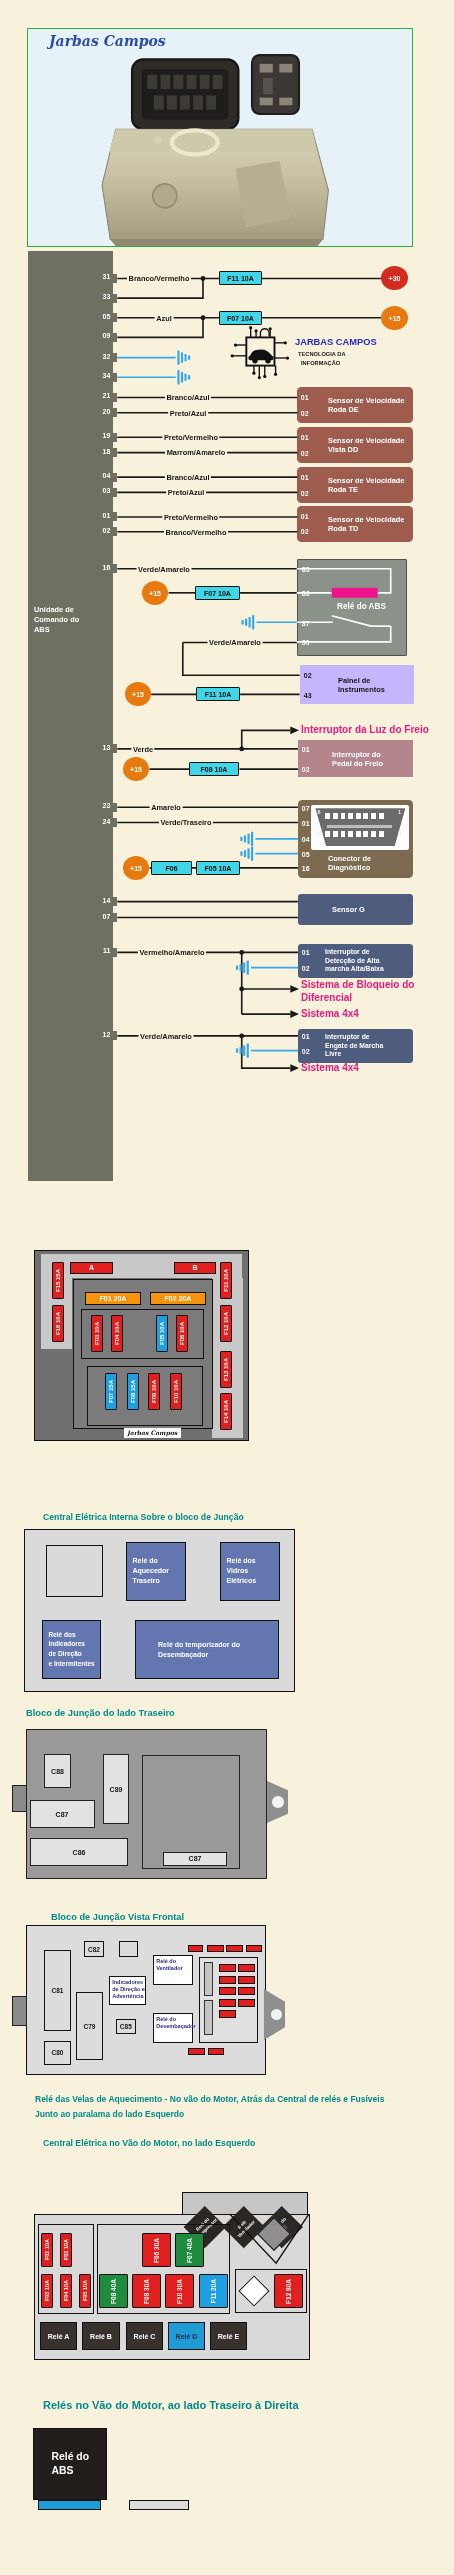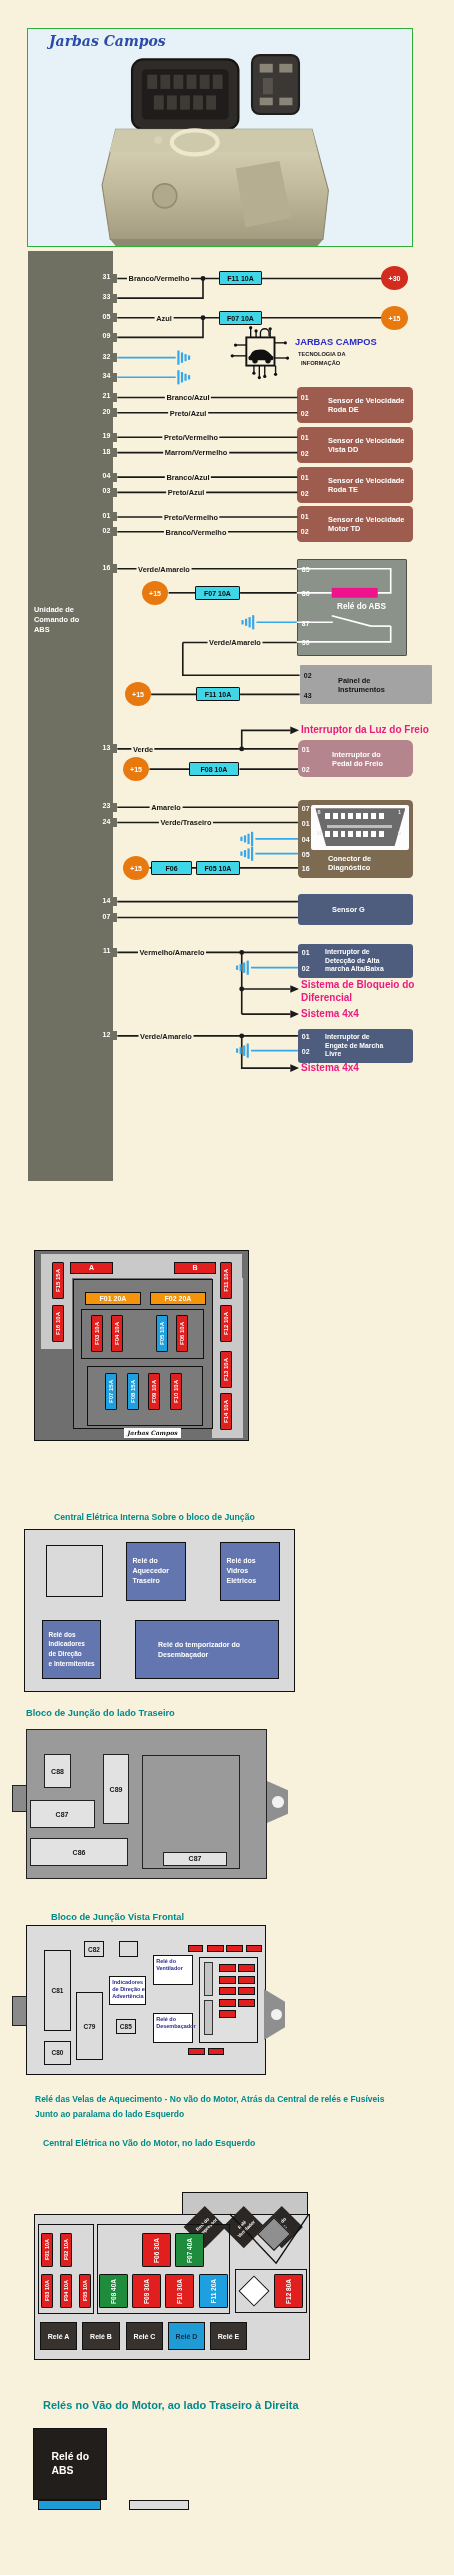--- a/index.html
+++ b/index.html
@@ -248,21 +248,21 @@
     <div class="abs z2" style="left: 94px; top: 913px; width: 16.4px; text-align: right; color: rgb(255, 255, 255); font-weight: bold; font-size: 7px;">07</div>
     <div class="abs z2" style="left: 113px; top: 948px; width: 4.4px; height: 8.7px; background: rgb(111, 111, 98);"></div>
     <div class="abs z2" style="left: 94px; top: 947px; width: 16.4px; text-align: right; color: rgb(255, 255, 255); font-weight: bold; font-size: 7px;">11</div>
     <div class="abs z2" style="left: 113px; top: 1031px; width: 4.4px; height: 8.7px; background: rgb(111, 111, 98);"></div>
     <div class="abs z2" style="left: 94px; top: 1031px; width: 16.4px; text-align: right; color: rgb(255, 255, 255); font-weight: bold; font-size: 7px;">12</div>
     <div class="abs wlbl" style="left: 159px; top: 278px;">Branco/Vermelho</div>
     <div class="abs wlbl" style="left: 164px; top: 318px;">Azul</div>
     <div class="abs wlbl" style="left: 188px; top: 397px;">Branco/Azul</div>
     <div class="abs wlbl" style="left: 188px; top: 413px;">Preto/Azul</div>
     <div class="abs wlbl" style="left: 191px; top: 437px;">Preto/Vermelho</div>
-    <div class="abs wlbl" style="left: 196px; top: 452px;">Marrom/Vermelho</div>
+    <div class="abs wlbl" style="left: 196px; top: 452px;">Marrom/Amarelo</div>
     <div class="abs wlbl" style="left: 188px; top: 477px;">Branco/Azul</div>
     <div class="abs wlbl" style="left: 186px; top: 492px;">Preto/Azul</div>
     <div class="abs wlbl" style="left: 191px; top: 517px;">Preto/Vermelho</div>
     <div class="abs wlbl" style="left: 196px; top: 532px;">Branco/Vermelho</div>
     <div class="abs wlbl" style="left: 164px; top: 569px;">Verde/Amarelo</div>
     <div class="abs wlbl" style="left: 235px; top: 642px;">Verde/Amarelo</div>
     <div class="abs wlbl" style="left: 143px; top: 749px;">Verde</div>
     <div class="abs wlbl" style="left: 166px; top: 807px;">Amarelo</div>
     <div class="abs wlbl" style="left: 186px; top: 822px;">Verde/Traseiro</div>
     <div class="abs wlbl" style="left: 172px; top: 952px;">Vermelho/Amarelo</div>
@@ -302,38 +302,38 @@
       <div style="position: absolute; left: 31px; right: 3.3px; top: 50%; transform: translateY(-50%); font-size: 7.4px; line-height: 9.3px;">
         <div>Sensor de Velocidade</div>
         <div>Roda TE</div>
       </div>
     </div>
     <div class="abs tbox" style="left: 297px; top: 506px; width: 116px; height: 36px; background: rgb(158, 92, 78); border-radius: 4.4px;">
       <span class="pin-num" style="left: 3.8px; top: 10.4px;">01</span>
       <span class="pin-num" style="left: 3.8px; top: 25px;">02</span>
       <div style="position: absolute; left: 31px; right: 3.3px; top: 50%; transform: translateY(-50%); font-size: 7.4px; line-height: 9.3px;">
         <div>Sensor de Velocidade</div>
-        <div>Motor TD</div>
+        <div>Roda TD</div>
       </div>
     </div>
     <div class="abs tbox" style="left: 297px; top: 559px; width: 110px; height: 97px; background: rgb(138, 146, 137); border-radius: 1.1px; border: 1.1px solid rgb(80, 80, 74);">
       <span class="pin-num" style="left: 3.8px; top: 9.3px;">85</span>
       <span class="pin-num" style="left: 3.8px; top: 33px;">86</span>
       <span class="pin-num" style="left: 3.8px; top: 63px;">87</span>
       <span class="pin-num" style="left: 3.8px; top: 82px;">30</span>
     </div>
-    <div class="abs tbox" style="left: 300px; top: 665px; width: 132px; height: 39px; background: #a3a3a3; border-radius: 1.1px; color: rgb(21, 21, 21);">
+    <div class="abs tbox" style="left: 300px; top: 665px; width: 114px; height: 39px; background: #c4b5fd; border-radius: 1.1px; color: rgb(21, 21, 21);">
       <span class="pin-num" style="left: 3.8px; top: 10.4px; color: rgb(21, 21, 21);">02</span>
       <span class="pin-num" style="left: 3.8px; top: 29.5px; color: rgb(21, 21, 21);">43</span>
       <div style="position: absolute; left: 38px; right: 3.3px; top: 50%; transform: translateY(-50%); font-size: 7.4px; line-height: 9.3px;">
         <div>Painel de</div>
         <div>Instrumentos</div>
       </div>
     </div>
-    <div class="abs tbox" style="left: 298px; top: 740px; width: 115px; height: 37px; background: rgb(180, 133, 141); border-radius: 6px;">
+    <div class="abs tbox" style="left: 298px; top: 740px; width: 115px; height: 37px; background: rgb(180, 133, 141); border-radius: 0;">
       <span class="pin-num" style="left: 3.8px; top: 8.7px;">01</span>
       <span class="pin-num" style="left: 3.8px; top: 29px;">02</span>
       <div style="position: absolute; left: 34px; right: 3.3px; top: 50%; transform: translateY(-50%); font-size: 7.4px; line-height: 9.3px;">
         <div>Interruptor do</div>
         <div>Pedal do Freio</div>
       </div>
     </div>
     <div class="abs tbox" style="left: 298px; top: 800px; width: 115px; height: 78px; background: rgb(124, 106, 81); border-radius: 4.4px;">
       <span class="pin-num" style="left: 3.8px; top: 7.6px;">07</span>
       <span class="pin-num" style="left: 3.8px; top: 23px;">01</span>
@@ -399,21 +399,21 @@
     <div class="abs callout" style="left: 301px; top: 992px; line-height: 12.6px;">
       <div>Sistema de Bloqueio do</div>
       <div>Diferencial</div>
     </div>
     <div class="abs callout" style="left: 301px; top: 1014px; line-height: 12.6px;">
       <div>Sistema 4x4</div>
     </div>
     <div class="abs callout" style="left: 301px; top: 1068px; line-height: 12.6px;">
       <div>Sistema 4x4</div>
     </div>
-    <div class="abs heading" style="left: 43px; top: 1512px; font-size: 8.7px; margin-left: 11px;">Central Elétrica Interna Sobre o bloco de Junção</div>
+    <div class="abs heading" style="left: 43px; top: 1512px; font-size: 8.7px;">Central Elétrica Interna Sobre o bloco de Junção</div>
     <div class="abs heading" style="left: 26px; top: 1708px; font-size: 9.3px;">Bloco de Junção do lado Traseiro</div>
     <div class="abs heading" style="left: 35px; top: 1912px; font-size: 9.3px; padding-left: 16px;">Bloco de Junção Vista Frontal</div>
     <div class="abs heading" style="left: 35px; top: 2094px; font-size: 8.5px;">Relé das Velas de Aquecimento - No vão do Motor, Atrás da Central de relés e Fusíveis</div>
     <div class="abs heading" style="left: 35px; top: 2109px; font-size: 8.5px;">Junto ao paralama do lado Esquerdo</div>
     <div class="abs heading" style="left: 43px; top: 2138px; font-size: 8.7px;">Central Elétrica no Vão do Motor, no lado Esquerdo</div>
     <div class="abs heading" style="left: 43px; top: 2399px; font-size: 11px;">Relés no Vão do Motor, ao lado Traseiro à Direita</div>
     <div class="abs z1" style="left: 34px; top: 1250px; width: 215px; height: 191px; background: rgb(111, 111, 111); border: 1.1px solid rgb(17, 17, 17);"></div>
     <div class="abs z2" style="left: 41px; top: 1254px; width: 201px; height: 24px; background: rgb(201, 201, 201);"></div>
     <div class="abs z2" style="left: 41px; top: 1278px; width: 31px; height: 71px; background: rgb(201, 201, 201);"></div>
     <div class="abs z2" style="left: 212px; top: 1278px; width: 31px; height: 160px; background: rgb(201, 201, 201);"></div>

